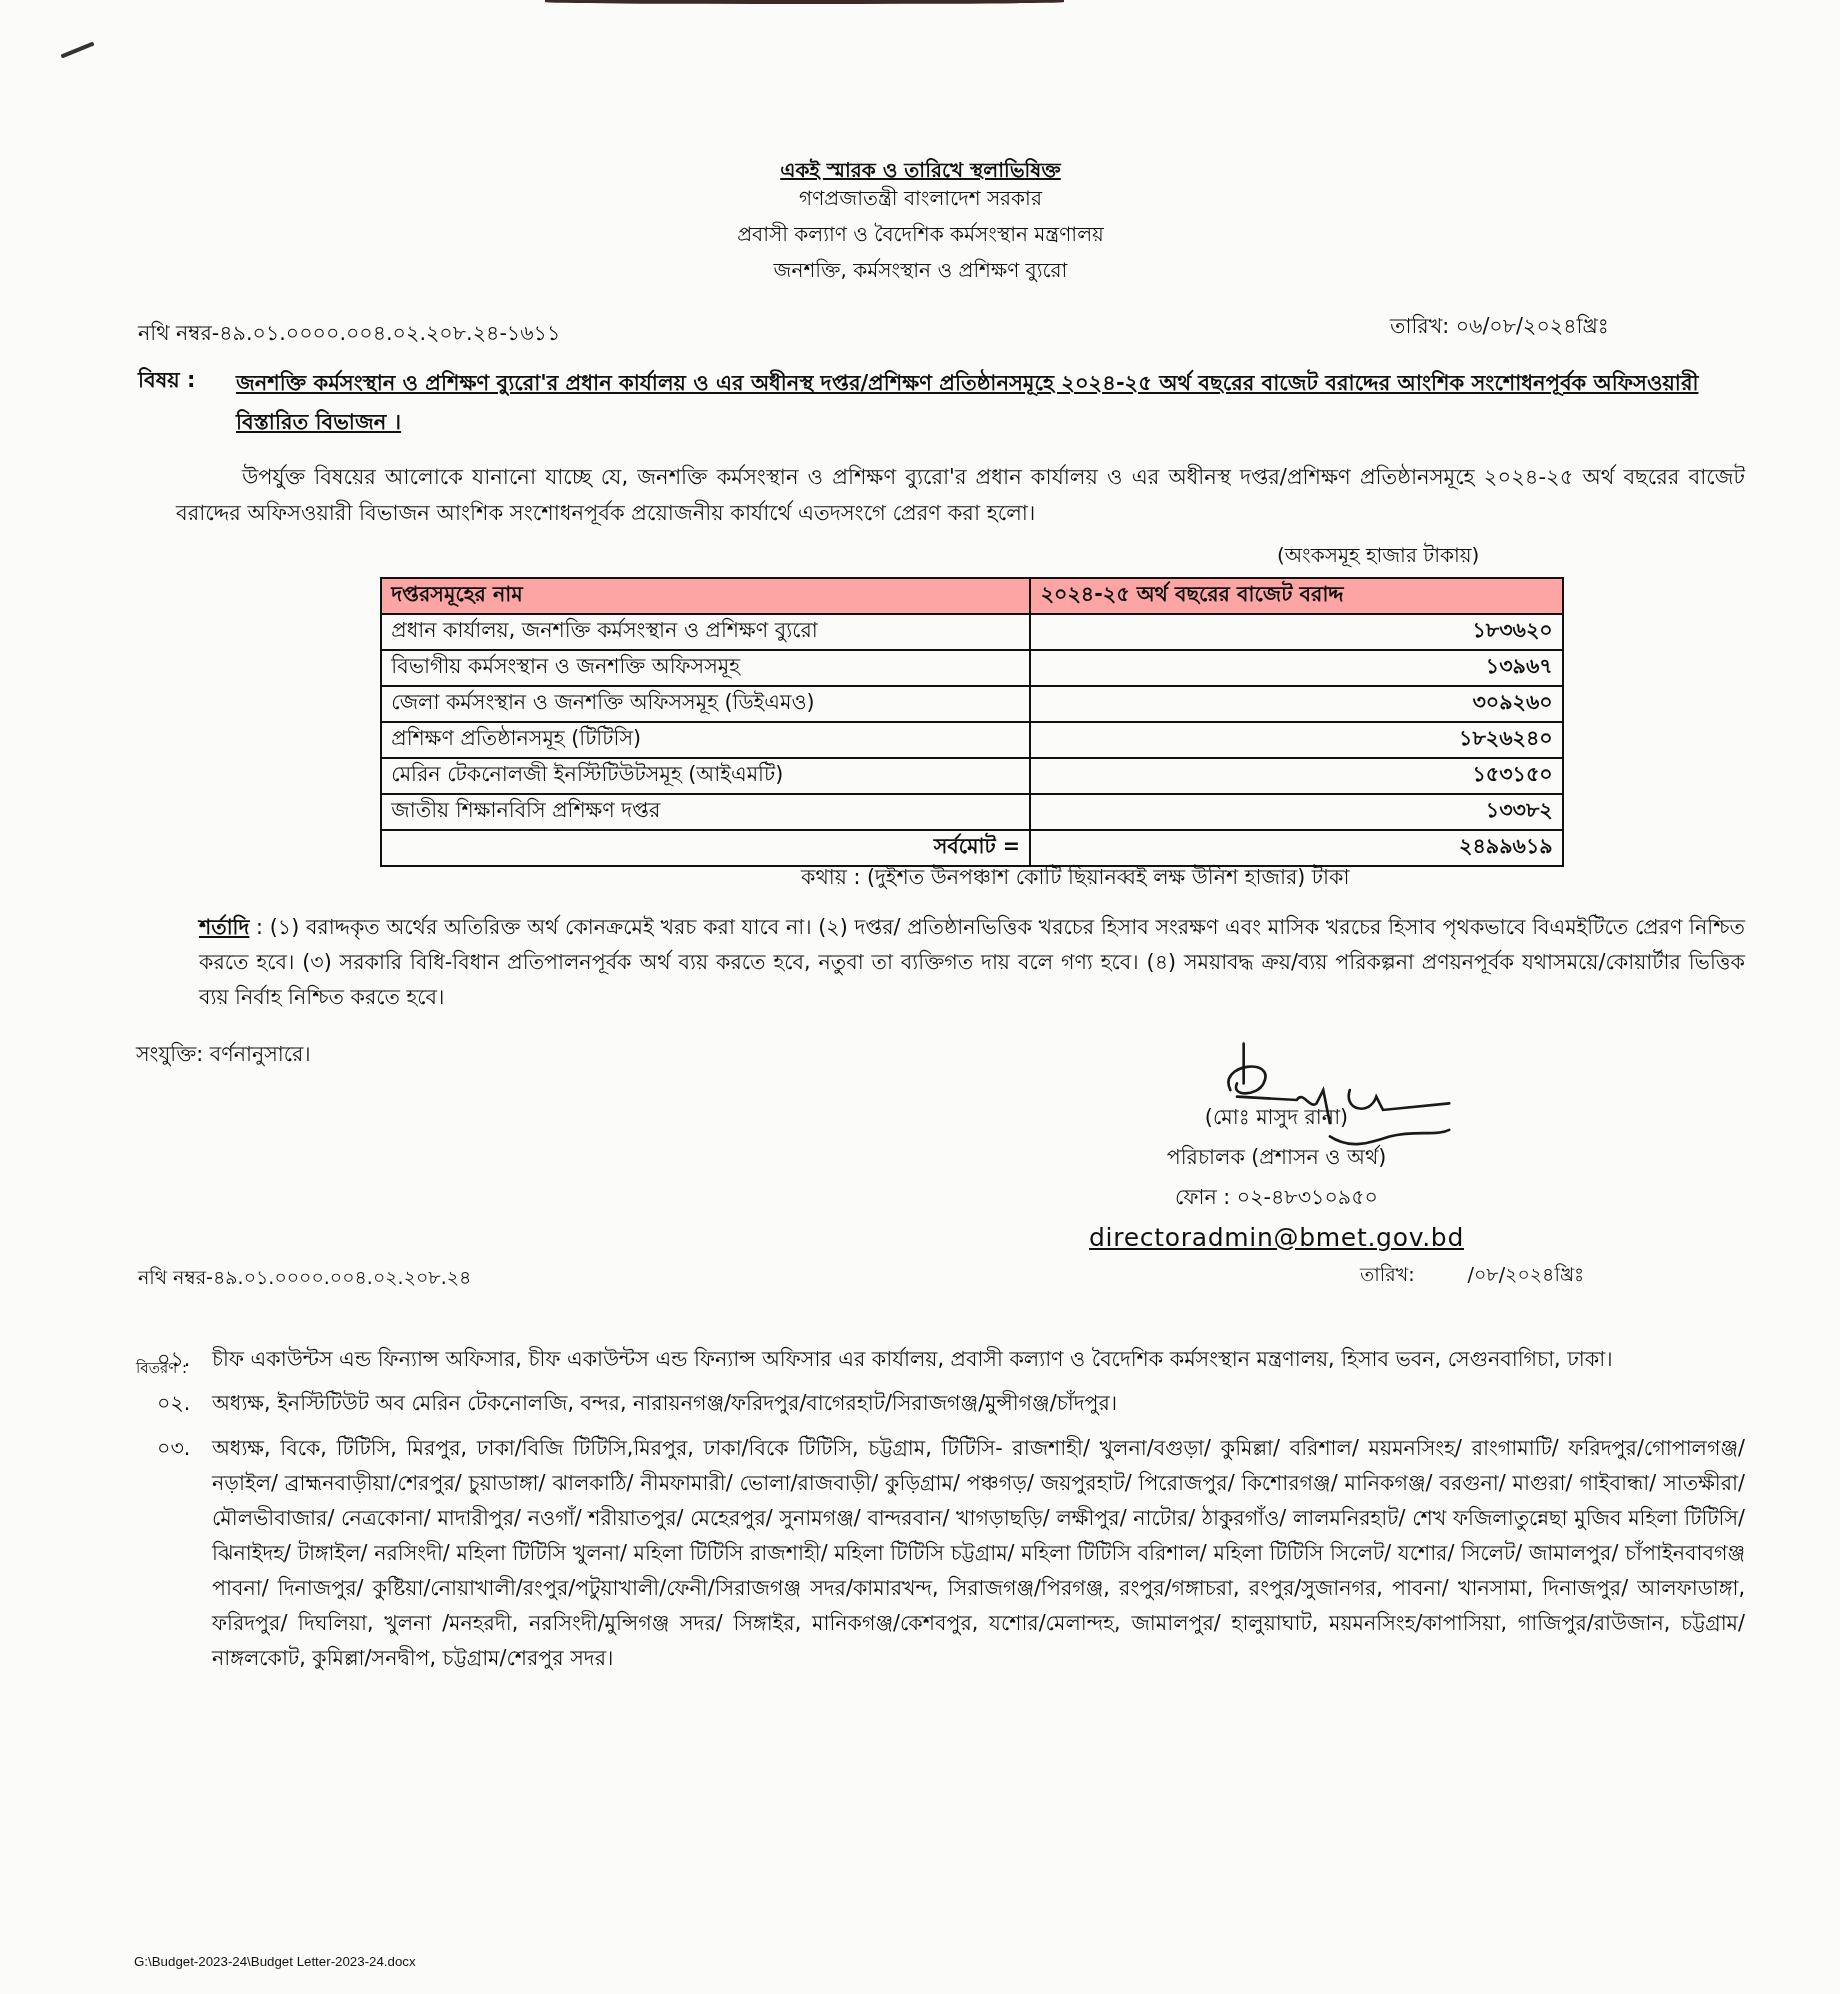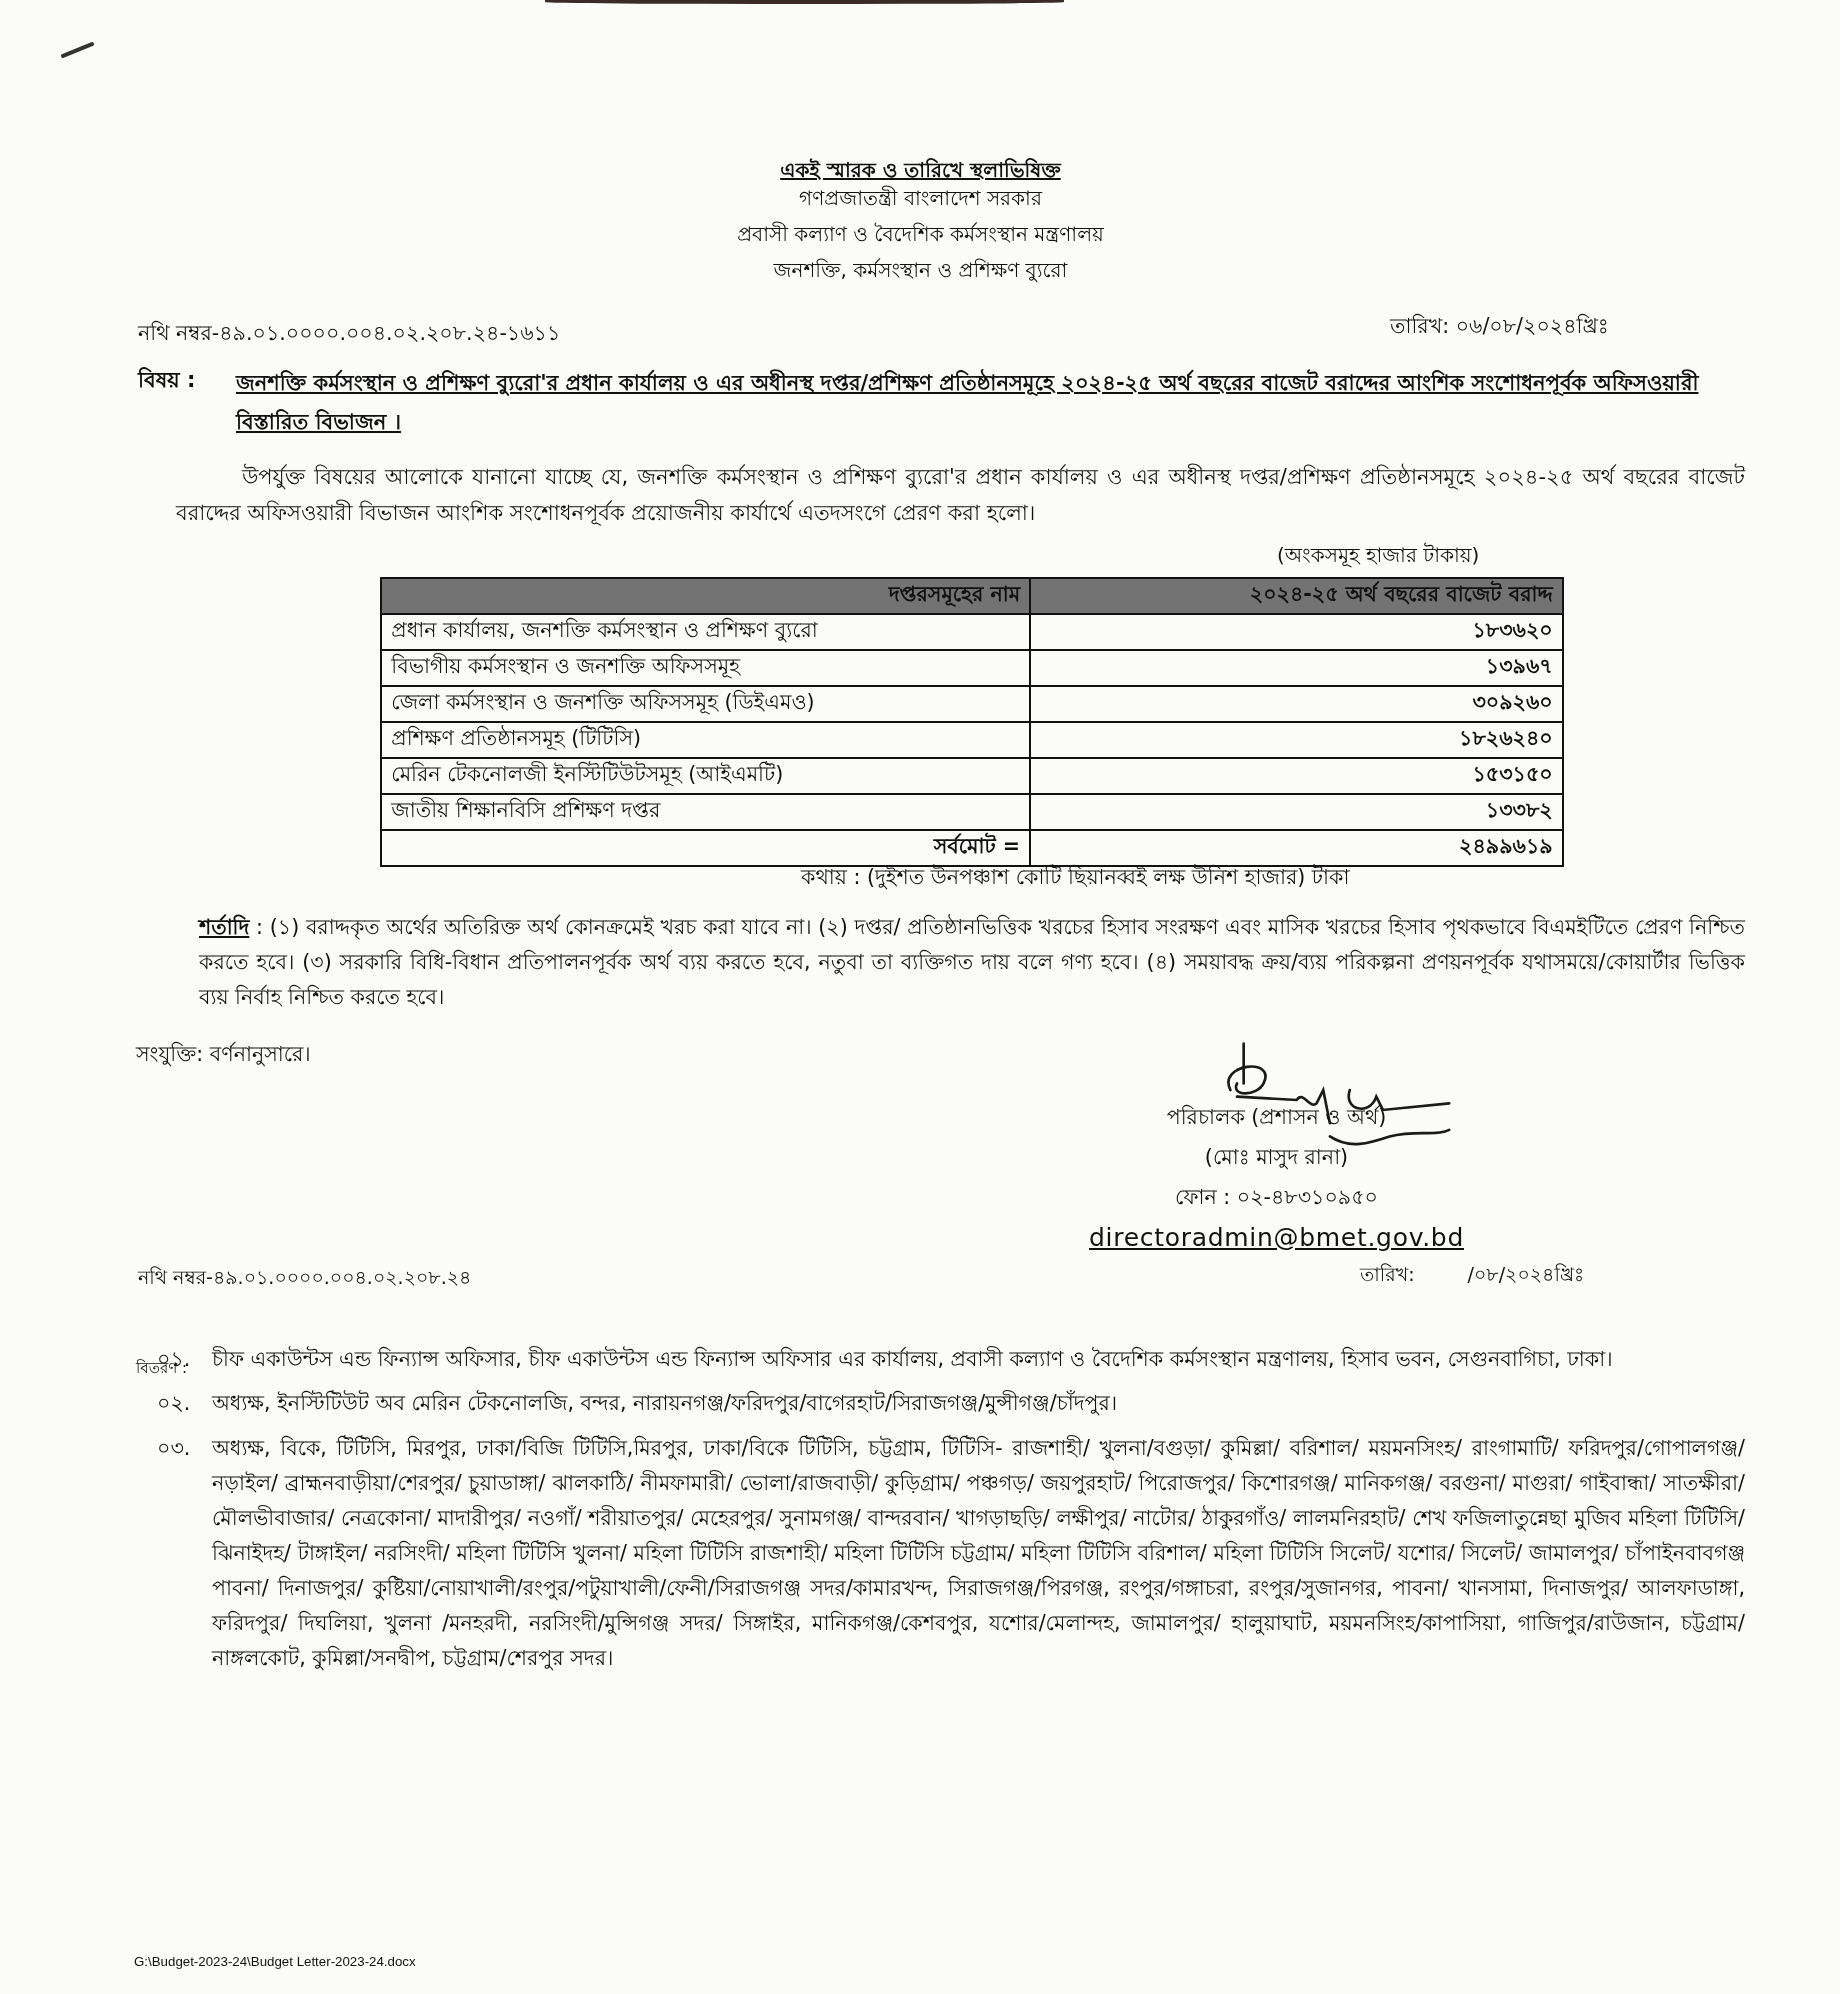--- a/index.html
+++ b/index.html
@@ -34,21 +34,21 @@
     text-align: justify; text-indent: 66px;
   }
   .unit-note { left: 1277px; top: 540px; font-size: 20px; }
   table.budget {
     position: absolute; left: 380px; top: 577px; width: 1184px;
     border-collapse: collapse; font-size: 20.6px;
   }
   table.budget td, table.budget th {
     border: 2px solid #111; height: 31px; padding: 0 9.3px;
   }
-  table.budget th { background: #737373; font-weight: bold; text-align: right; }
+  table.budget th { background: #fca5a5; font-weight: bold; text-align: left; }
   table.budget td.num { text-align: right; font-weight: bold; width: 512px; }
   table.budget td.total-label { text-align: right; font-weight: bold; }
   .in-words { left: 801px; top: 862px; font-size: 20.6px; }
   .conditions {
     left: 199px; top: 910px; width: 1546px; font-size: 20.6px; line-height: 35px;
     text-align: justify;
   }
   .conditions .label { text-decoration: underline; font-weight: bold; }
   .attachment { left: 136px; top: 1039px; font-size: 20.6px; }
   .sign-block {
@@ -140,22 +140,22 @@
     <span class="label">শর্তাদি</span><span> : (১) বরাদ্দকৃত অর্থের অতিরিক্ত অর্থ কোনক্রমেই খরচ করা যাবে না। (২) দপ্তর/ প্রতিষ্ঠানভিত্তিক খরচের হিসাব সংরক্ষণ এবং মাসিক খরচের হিসাব পৃথকভাবে বিএমইটিতে প্রেরণ নিশ্চিত করতে হবে। (৩) সরকারি বিধি-বিধান প্রতিপালনপূর্বক অর্থ ব্যয় করতে হবে, নতুবা তা ব্যক্তিগত দায় বলে গণ্য হবে। (৪) সময়াবদ্ধ ক্রয়/ব্যয় পরিকল্পনা প্রণয়নপূর্বক যথাসময়ে/কোয়ার্টার ভিত্তিক ব্যয় নির্বাহ নিশ্চিত করতে হবে।</span>
   </div>
 
   <div class="abs attachment">সংযুক্তি: বর্ণনানুসারে।</div>
 
   <svg class="signature" viewBox="0 0 360 190">
     <path d="M40 10 L40 70 M20 80 C0 40 90 30 70 70 C60 90 20 90 30 70 M30 90 L120 95 C130 80 140 110 150 100 L160 80 L170 130 M200 80 C190 110 230 120 240 90 L250 110 L350 100 M170 150 C200 170 230 160 260 150 C300 140 330 150 350 140" fill="none" stroke="#1a1a1a" stroke-width="4" stroke-linecap="round"></path>
   </svg>
 
   <div class="sign-block">
+    <div>(মোঃ মাসুদ রানা)</div>
     <div>পরিচালক (প্রশাসন ও অর্থ)</div>
-    <div>(মোঃ মাসুদ রানা)</div>
     <div>ফোন : ০২-৪৮৩১০৯৫০</div>
     <div class="email">directoradmin@bmet.gov.bd</div>
   </div>
 
   <div class="abs memo2">নথি নম্বর-৪৯.০১.০০০০.০০৪.০২.২০৮.২৪</div>
   <div class="abs date2">তারিখ: /০৮/২০২৪খ্রিঃ</div>
 
   <div class="abs dist-title">বিতরণ :</div>
   <div class="abs dist-list">
     <div class="dist-item">

